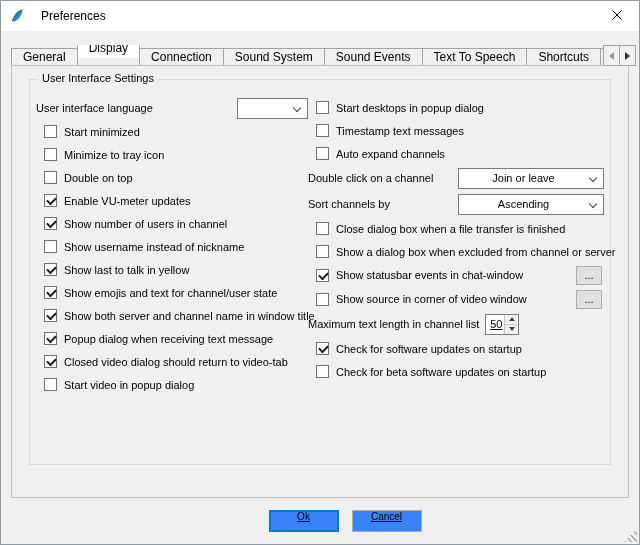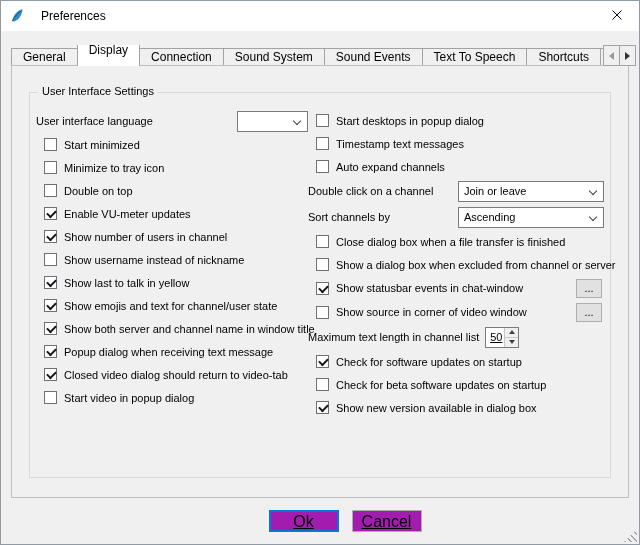--- a/index.html
+++ b/index.html
@@ -27,37 +27,37 @@
     position:absolute; left:10px; top:44px; right:10px; height:21px;
     display:flex; align-items:flex-end; overflow:hidden; z-index:2;
   }
   .tab {
     flex:0 0 auto; height:17px; margin-bottom:1px; padding:8px 11px;
     display:flex; align-items:center; background:#f0f0f0;
     border:1px solid #a3a3a3; border-bottom:none; margin-right:-1px;
     white-space:nowrap; position:relative;
   }
   .tab.selected {
-    height:34px; margin-bottom:0; background:#ffffff; z-index:3;
+    height:21px; margin-bottom:8px; background:#ffffff; z-index:3;
   }
   .tab-scroll { position:absolute; right:3px; top:44px; height:21px; display:flex; z-index:4; }
   .scroll-btn {
     width:17px; height:21px; background:#f0f0f0; border:1px solid #a3a3a3;
     display:flex; align-items:center; justify-content:center; margin-left:-1px;
   }
   .tri-left { width:0; height:0; border-top:4px solid transparent; border-bottom:4px solid transparent; border-right:5px solid #9a9a9a; }
   .tri-right { width:0; height:0; border-top:4px solid transparent; border-bottom:4px solid transparent; border-left:5px solid #333; }
   
   .pane {
     position:absolute; left:10px; right:10px; top:64px; bottom:46px;
     border:1px solid #bfbfbf; background:#f0f0f0;
   }
   .groupbox {
     position:absolute; left:17px; right:17px; top:13px; height:386px;
-    border:1px solid #d9d9d9; font-size:11px;margin-top:13px;
+    border:1px solid #d9d9d9; font-size:11px;
   }
   .group-title {
     position:absolute; top:-8px; left:8px; background:#f0f0f0; padding:0 4px;
     font-size:11px; white-space:nowrap;
   }
   .columns { display:flex; padding:16px 6px 0 6px; }
   .col-left { width:272px; flex:0 0 auto; }
   .col-right { flex:1; min-width:0; }
   .lbl { white-space:nowrap; }
   
@@ -74,21 +74,21 @@
     margin-right:7px; position:relative; flex:0 0 auto;
   }
   .checkbox.checked::after {
     content:""; position:absolute; left:1.5px; top:2px; width:7px; height:4px;
     border-left:2px solid #14181c; border-bottom:2px solid #14181c;
     transform:rotate(-45deg);
   }
   
   .combo {
     height:21px; border:1px solid #7a7a7a; background:#fff; position:relative;
-    display:flex; align-items:center; padding:0 20px 0 5px; white-space:nowrap;
+    display:flex; align-items:center; padding:0 20px 0 5px; white-space:nowrap;justify-content:center;
   }
   .combo.lang { width:106px; }
   .combo.wide { width:146px; flex:0 0 auto; }
   .chev {
     position:absolute; right:7px; top:6px; width:6px; height:6px;
     border-right:1.5px solid #404040; border-bottom:1.5px solid #404040;
     transform:rotate(45deg);
   }
   
   .more-btn {
@@ -103,22 +103,22 @@
   .spin-btn { flex:1; display:flex; align-items:center; justify-content:center; background:#f0f0f0; }
   .spin-btn + .spin-btn { border-top:1px solid #c8c8c8; }
   .tri-up { width:0; height:0; border-left:3px solid transparent; border-right:3px solid transparent; border-bottom:4px solid #404040; }
   .tri-down { width:0; height:0; border-left:3px solid transparent; border-right:3px solid transparent; border-top:4px solid #404040; }
   
   .button-row {
     position:absolute; left:0; right:0; bottom:12px;
     display:flex; justify-content:center; gap:13px; padding-left:50px;
   }
   .push-btn {
-    min-width:70px; height:22px; background:#a21caf; border:1px solid #adadad;
-    display:flex; align-items:flex-end; justify-content:center; font-size:16px;
+    min-width:70px; height:22px; background:#3b82f6; border:1px solid #adadad;
+    display:flex; align-items:flex-start; justify-content:center; font-size:10px;
   }
   .push-btn.default { border-color:#0078d7; box-shadow: inset 0 0 0 1px #0078d7; }
   .push-btn span { text-decoration:underline; }
   
   .grip {
     position:absolute; right:2px; bottom:2px; width:13px; height:13px;
     clip-path:polygon(100% 0, 100% 100%, 0 100%);
     background:repeating-linear-gradient(45deg,#a8a8a8 0 1.5px,transparent 1.5px 4.5px);
   }
 </style>
@@ -313,24 +313,20 @@
           </div>
 
           <div class="check-row">
             <span class="checkbox checked"></span>
             <span class="lbl">Check for software updates on startup</span>
           </div>
           <div class="check-row">
             <span class="checkbox"></span>
             <span class="lbl">Check for beta software updates on startup</span>
           </div>
-          <div class="check-row">
-            <span class="checkbox checked"></span>
-            <span class="lbl">Show new version available in dialog box</span>
-          </div>
         </div>
 
       </div>
     </div>
   </div>
 
   <div class="button-row">
     <div class="push-btn default">
         <span>Ok</span>
       </div>

